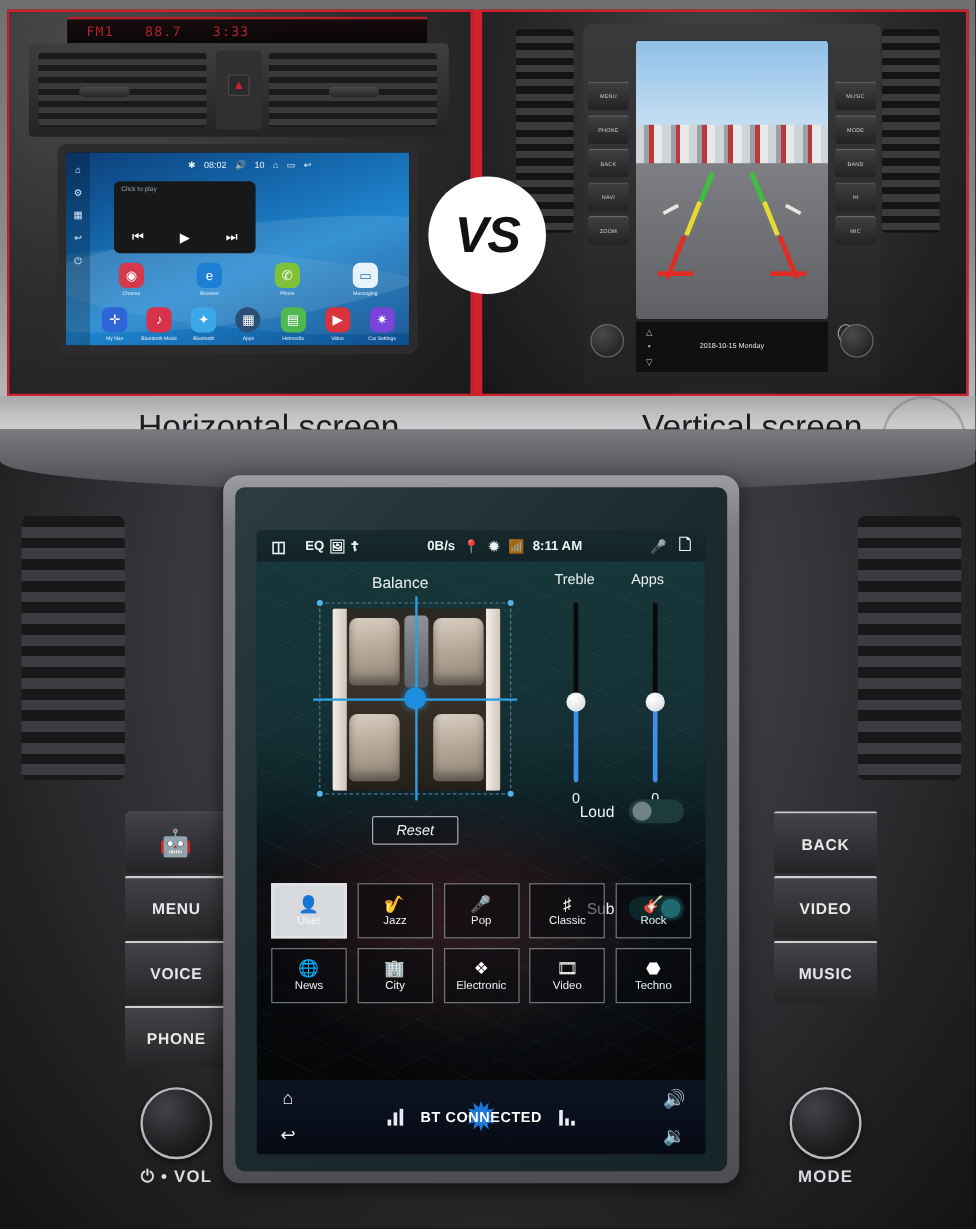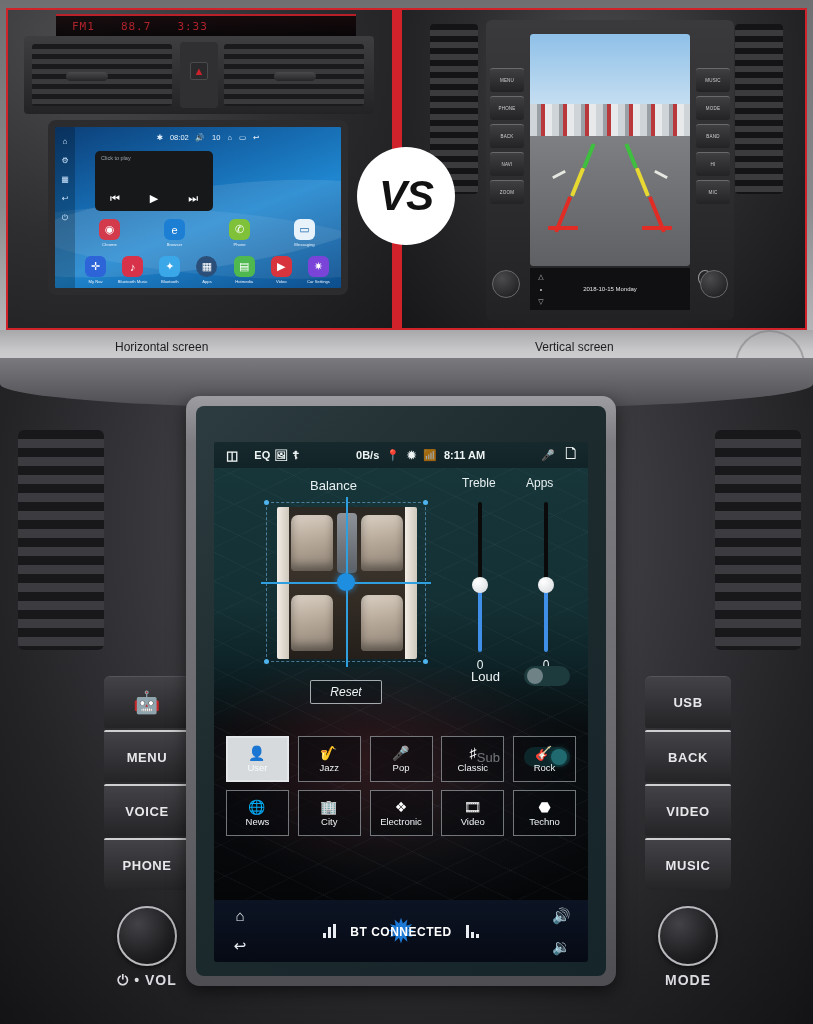--- a/index.html
+++ b/index.html
@@ -149,21 +149,21 @@
   .vs {
     position:absolute; left:357px; top:147px; width:98px; height:98px;
     border-radius:50%; background:#fff; z-index:6;
     display:flex; align-items:center; justify-content:center;
     font-size:42px; font-weight:700; color:#121212; font-style:italic;
     letter-spacing:-1px;
   }
   .vs-stem { position:absolute; left:394px; top:8px; width:6px; height:322px;
     background:#d0222b; z-index:5; }
 
-  .caption { position:absolute; top:340px; color:#1d1d1f; font-size:12px; }
+  .caption { position:absolute; top:340px; color:#1d1d1f; font-size:28px; }
   .caption.l { left:115px; } .caption.r { left:535px; }
 
   
   .bottom {
     position:absolute; left:0; top:358px; width:813px; height:666px;
     background: radial-gradient(ellipse at 50% 25%, #5a5a5e 0%, #3b3b3f 40%, #232326 72%, #131315 100%);
   }
   .dash-top-curve { position:absolute; left:0; top:0; width:813px; height:52px;
     background:linear-gradient(180deg,#7a7a7e,#4c4c50); border-radius:0 0 50% 50% / 0 0 26px 26px; }
   .side-vent { position:absolute; top:72px; width:86px; height:220px; border-radius:6px;
@@ -266,21 +266,21 @@
     background:radial-gradient(circle at 35% 30%,#fff,#d3d7da); }
   .sval { color:#eef3f4; font-size:12px; margin-top:6px; }
 
   
   .reset { position:absolute; left:96px; top:212px; width:72px; height:24px;
     border:1px solid rgba(215,222,226,.75); border-radius:2px;
     display:flex;align-items:center;justify-content:center;
     color:#eef3f4; font-size:12px; background:rgba(12,18,22,.35);font-style:italic; }
 
   
-  .togrow { position:absolute; right:18px; display:flex; align-items:center; gap:24px; }
+  .togrow { position:absolute; right:18px; display:flex; align-items:center; gap:12px; }
   .togrow.loud { top:198px; } .togrow.sub { top:232px;margin-top:47px; }
   .tog-lbl { color:#eef3f4; font-size:13px; }
   .tog { width:46px; height:20px; border-radius:10px; position:relative; }
   .tog.off { background:#1d3a3d; }
   .tog.on  { background:#13494d; }
   .tog .knobt { position:absolute; top:2px; width:16px; height:16px; border-radius:50%; }
   .tog.off .knobt { left:3px;  background:#6f8285; }
   .tog.on  .knobt { right:3px; background:#3fe0e6; box-shadow:0 0 6px rgba(60,225,235,.6); }
 
   
@@ -501,21 +501,20 @@
       <div class="pbtn last">PHONE</div>
     </div>
     <div class="knob-wrap l">
       <div class="knob"></div>
       <div class="knob-lbl">
         <span>⏻</span>&nbsp;•&nbsp;<span>VOL</span>
       </div>
     </div>
 
     <div class="col r">
-      <div class="pbtn first">USB</div>
       <div class="pbtn">BACK</div>
       <div class="pbtn">VIDEO</div>
       <div class="pbtn last">MUSIC</div>
     </div>
     <div class="knob-wrap r">
       <div class="knob"></div>
       <div class="knob-lbl">MODE</div>
     </div>
 
     <div class="unit-main">

